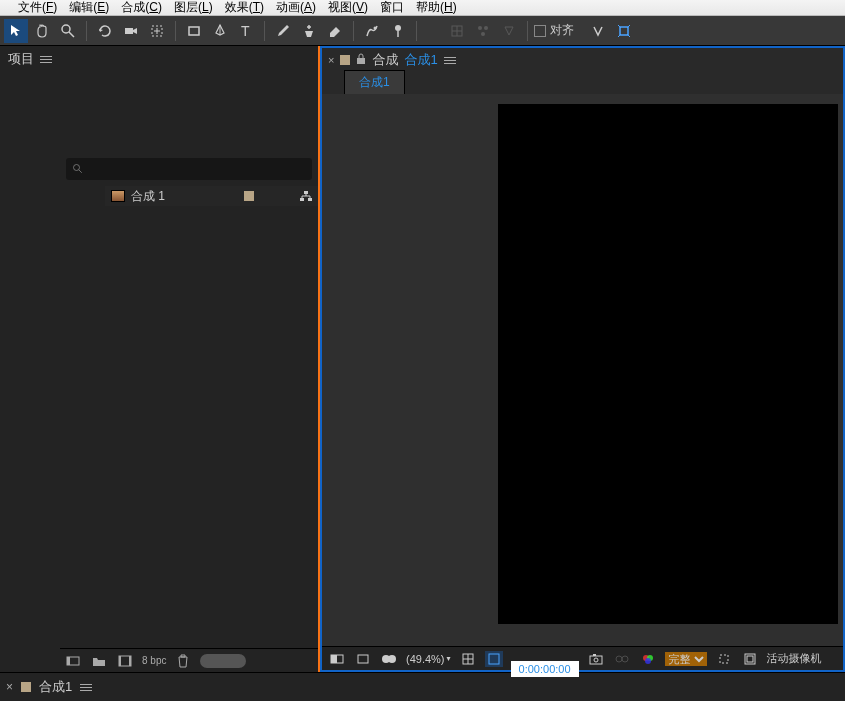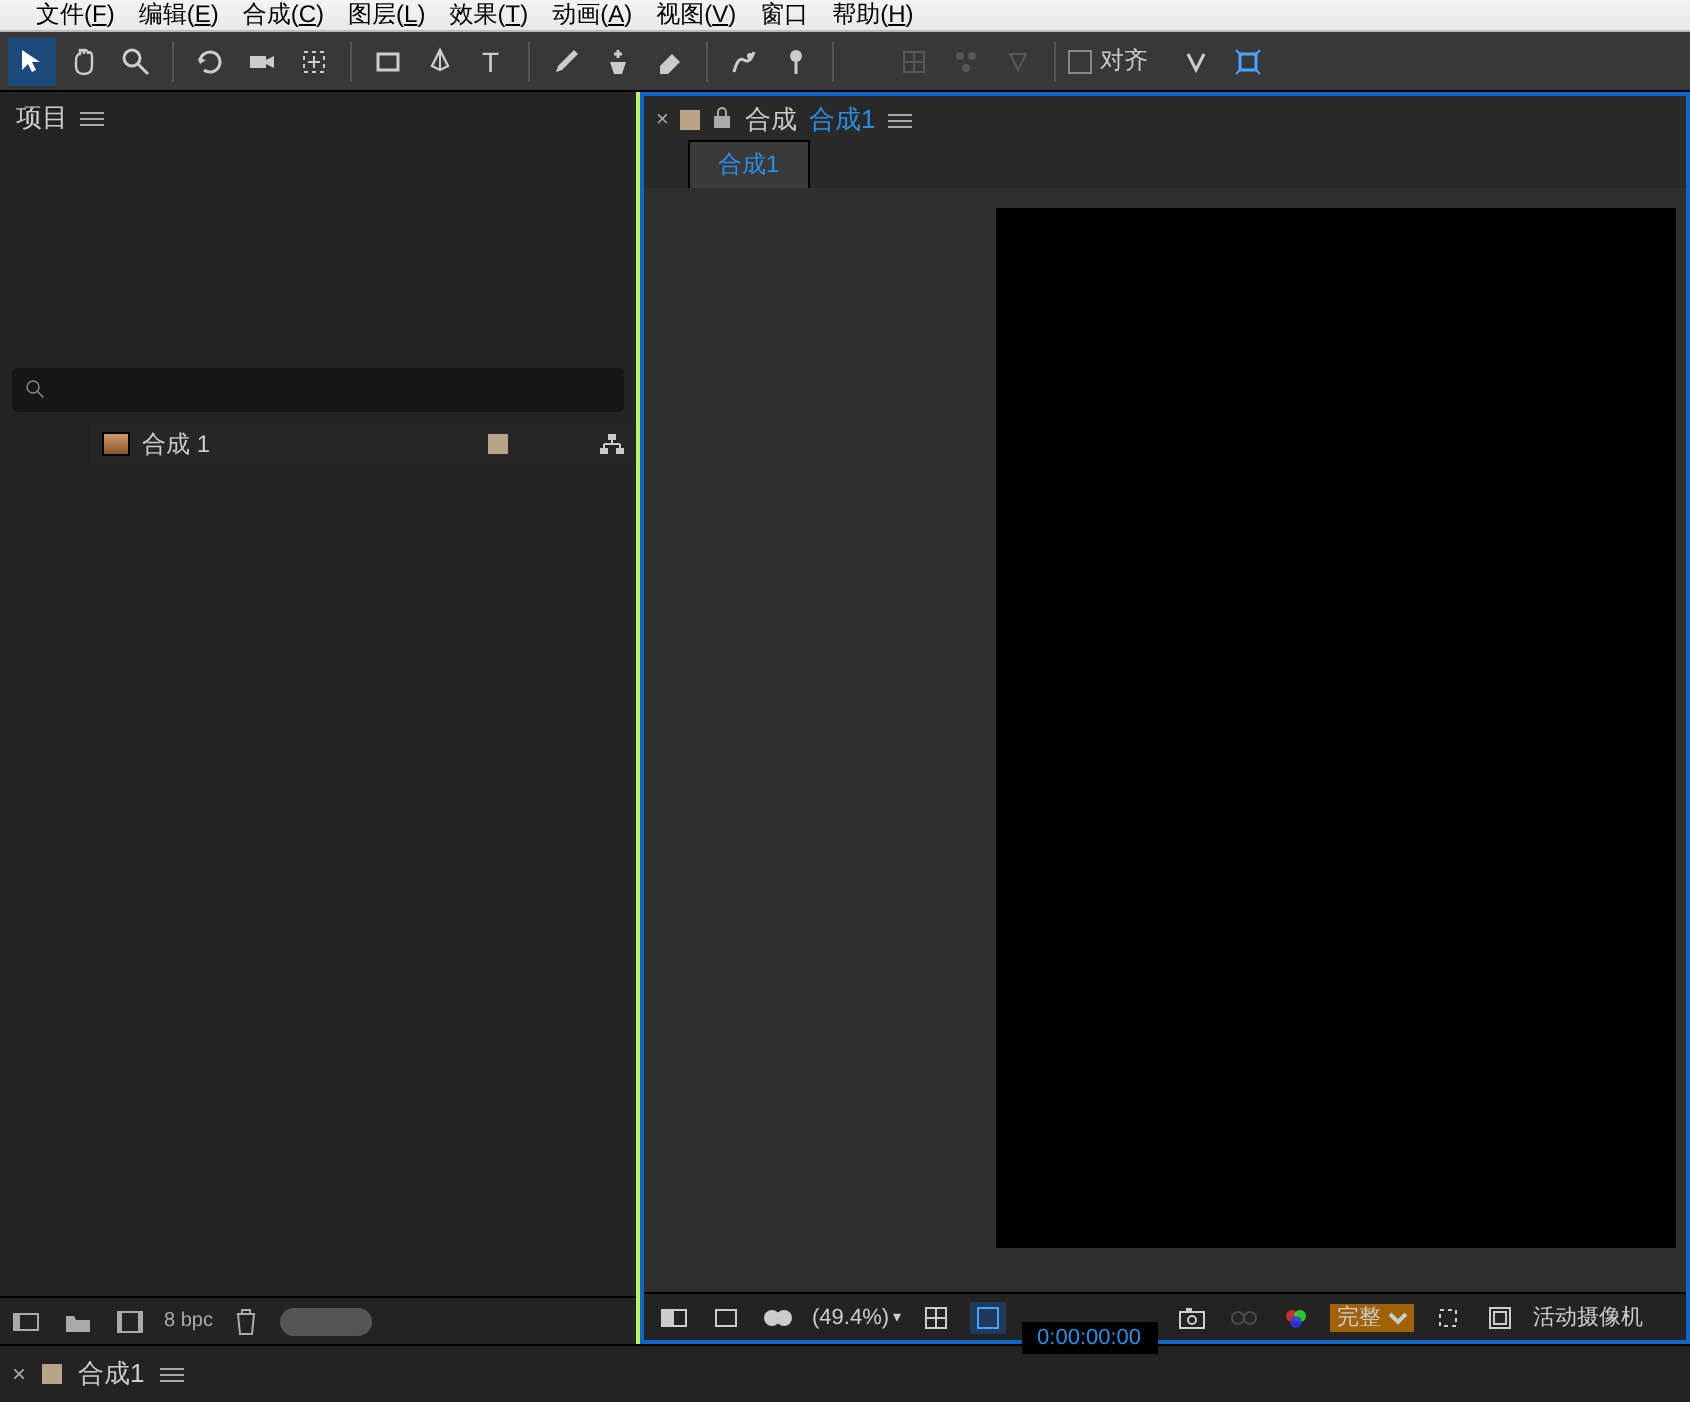--- a/index.html
+++ b/index.html
@@ -17,21 +17,21 @@
   .tool svg { width: 16px; height: 16px; }
   .tsep { width: 1px; height: 20px; background: #555; margin: 0 4px; }
   .tool.disabled { opacity: .4; }
   .checkbox { width:12px; height:12px; border:1px solid #888; margin-right:4px; }
   .tooltxt { color:#ccc; font-size:12px; margin-right:10px; display:flex; align-items:center; }
   
   
   .main { display: flex; height: calc(701px - 16px - 30px - 29px); }
   
   
-  .project { width: 320px; background: #232323; display:flex; flex-direction:column; border-right:2px solid #bef264; }
+  .project { width: 320px; background: #232323; display:flex; flex-direction:row; border-right:2px solid #f97316; }
   .panel-header { height:26px; display:flex; align-items:center; padding:0 8px; gap:6px; color:#ccc; font-size:13px; }
   .burger { display:flex; flex-direction:column; gap:2px; width:12px; }
   .burger span { height:1px; background:#aaa; }
   .proj-body { flex:1; display:flex; flex-direction:column; }
   .proj-preview { height:112px; }
   .proj-search { height:22px; background:#161616; margin:0 6px 6px 6px; border-radius:3px; display:flex; align-items:center; padding:0 6px; }
   .proj-search svg { width:12px; height:12px; }
   .proj-cols { height:20px; background:#3a3a3a; display:flex; align-items:center; font-size:12px; border-top:1px solid #000; border-bottom:1px solid #000; }
   .proj-cols .col { padding:0 6px; border-right:1px solid #222; height:100%; display:flex; align-items:center; }
   .proj-row { height:20px; display:flex; align-items:center; padding:0 6px; gap:6px; font-size:12px; background:#262626;margin-left:45px;}
@@ -50,21 +50,21 @@
   .viewer-tabbar .lock { color:#aaa; }
   .viewer-tabbar .lbl { color:#ccc; font-size:13px; }
   .viewer-tabbar .link { color:#2a8fe6; font-size:13px; }
   .viewer-subtab { height:22px; display:flex; align-items:flex-end; padding-left:22px; }
   .viewer-subtab .tab { padding:3px 14px; background:#3a3a3a; border:1px solid #000; border-bottom:none; color:#2a8fe6; font-size:12px; }
   .canvas-wrap { flex:1; background:#2f2f2f; display:flex; justify-content:center; align-items:flex-start; overflow:hidden; padding-top:10px; }
   .canvas { width:340px; height:520px; background:#000; margin-left:170px; }
   .viewer-footer { height:24px; background:#232323; display:flex; align-items:center; gap:8px; padding:0 6px; border-top:1px solid #000; font-size:11px; }
   .viewer-footer .fbtn { width:18px; height:16px; display:flex; align-items:center; justify-content:center; color:#ccc;}
   .viewer-footer .zoom { display:flex; align-items:center; gap:2px; }
-  .viewer-footer .timebox { background:#000000; padding:2px 8px; color:#2a8fe6;margin-top:21px; }
+  .viewer-footer .timebox { background:#ffffff; padding:2px 8px; color:#2a8fe6;margin-top:21px; }
   .viewer-footer select { background:#a16207; border:none; color:#ccc; font-size:11px; }
   
   
   .timeline { height:29px; background:#232323; border-top:1px solid #000; display:flex; align-items:center; padding:0 6px; gap:8px; }
   .timeline .x { color:#aaa; }
   .timeline .sq { width:10px;height:10px;background:#b8a586; }
   .timeline .name { color:#ccc; font-size:13px; }
   
   .active-frame { background:#1f3a5a; }
 </style>

